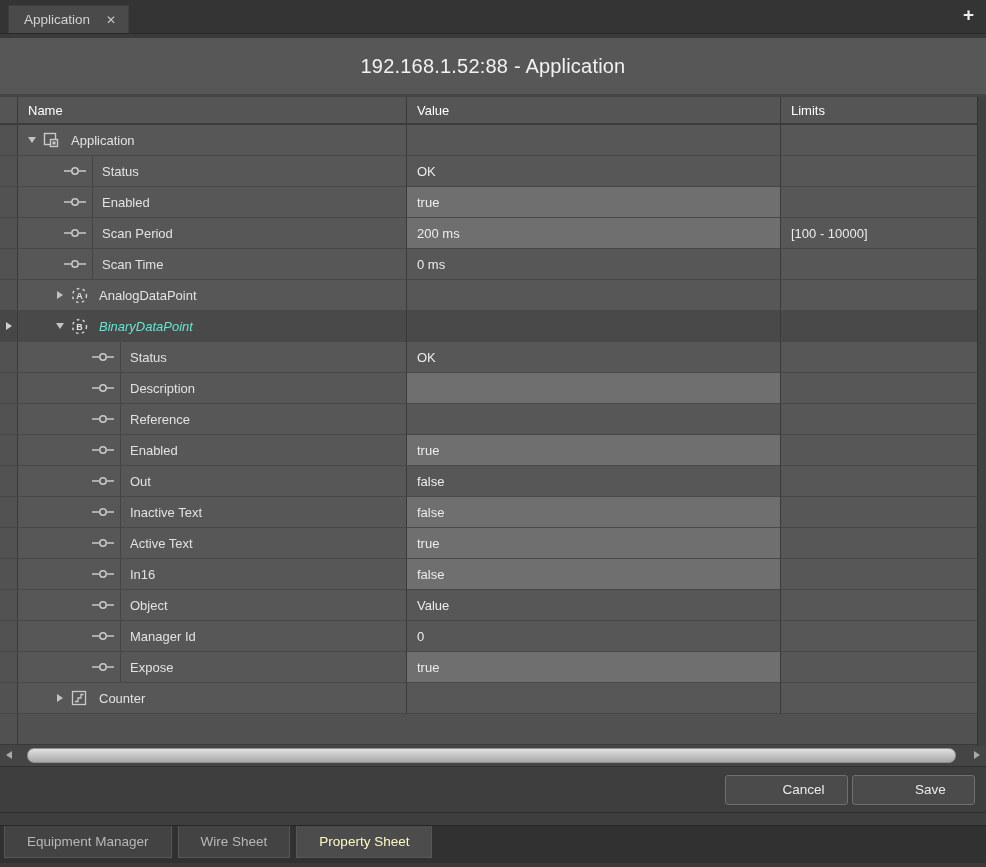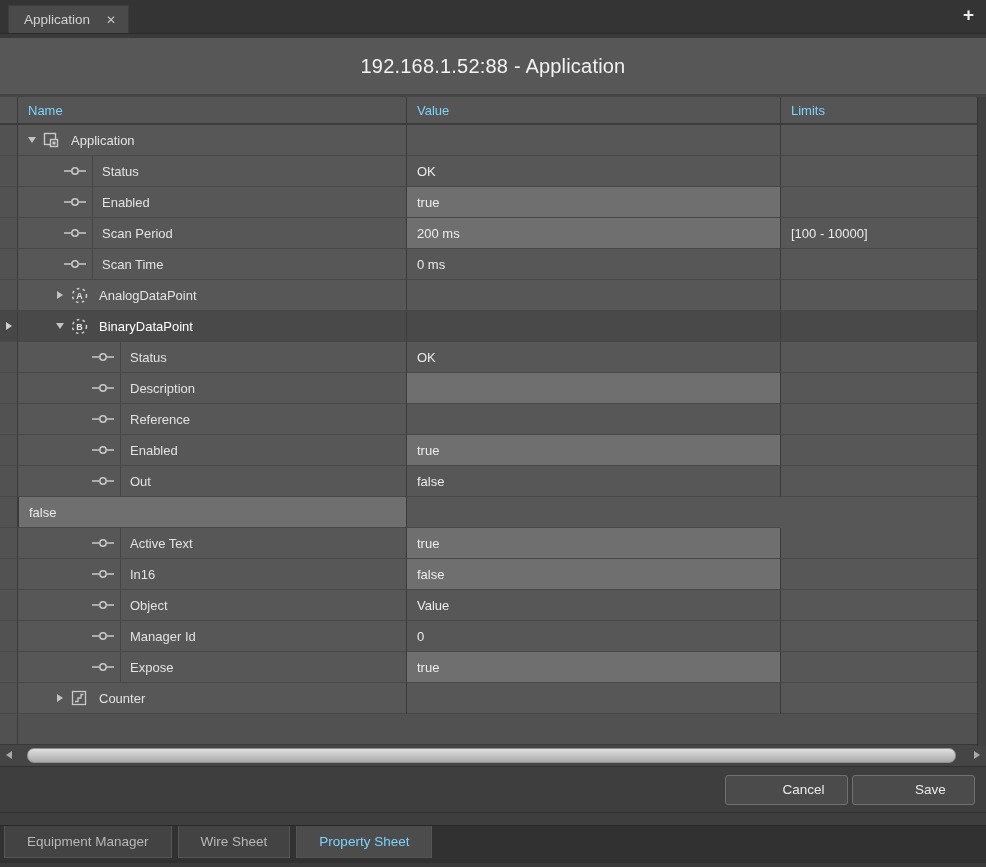--- a/index.html
+++ b/index.html
@@ -18,21 +18,21 @@
   .toptab .close{margin-left:16px;color:#c6c6c6;font-weight:bold;font-size:12px;cursor:pointer;}
   .addtab{position:absolute;right:12px;top:5px;color:#ececec;font-size:19px;font-weight:bold;line-height:19px;cursor:pointer;}
   
   .titlebar{margin-top:4px;height:56px;background:#575757;border-bottom:3px solid #454545;
     display:flex;align-items:center;justify-content:center;color:#f2f2f2;font-size:20px;letter-spacing:.2px;}
   
   .sheet{position:relative;}
   .vstrip{position:absolute;right:0;top:0;bottom:21px;width:8px;background:#414141;border-left:1px solid #333;z-index:5;}
   .grid{display:grid;grid-template-columns:18px 388px 374px 1fr;}
   .hdr{height:27px;background:#555;border-bottom:1px solid #3c3c3c;}
-  .hdr .cell{line-height:27px;font-size:13px;color:#7dd3fc;}
+  .hdr .cell{line-height:27px;font-size:13px;color:#ffffff;}
   .cell{overflow:hidden;white-space:nowrap;}
   .gutter{border-right:1px solid #3a3a3a;border-bottom:1px solid #484848;background:#525252;
     display:flex;align-items:center;justify-content:center;}
   .hdr .gutter{background:#555;border-bottom:1px solid #3c3c3c;}
   .namecell{padding-left:10px;border-bottom:1px solid #484848;display:flex;align-items:center;}
   .hdr .namecell{border-bottom:1px solid #3c3c3c;}
   .valuecell,.limitscell{padding-left:10px;border-left:1px solid #3a3a3a;border-bottom:1px solid #484848;
     display:flex;align-items:center;font-size:13px;color:#ececec;}
   .hdr .valuecell,.hdr .limitscell{border-bottom:1px solid #3c3c3c;}
   .row{height:31px;background:#575757;font-size:13px;color:#e2e2e2;}
@@ -42,42 +42,42 @@
   .row .namecell{padding-left:0;}
   .indent{flex:0 0 auto;height:100%;}
   .ind-c0{width:6px;} .ind-c1{width:34px;} .ind-p1{width:44px;} .ind-p2{width:72px;}
   .expander{flex:0 0 16px;display:flex;align-items:center;justify-content:center;cursor:pointer;}
   .tri-down{width:0;height:0;border-left:4.5px solid transparent;border-right:4.5px solid transparent;border-top:6px solid #c3c3c3;}
   .tri-right{width:0;height:0;border-top:4.5px solid transparent;border-bottom:4.5px solid transparent;border-left:6px solid #c3c3c3;}
   .nodeicon{flex:0 0 22px;display:flex;align-items:center;justify-content:center;}
   .propicon{flex:0 0 26px;display:flex;align-items:center;justify-content:center;}
   .name-divider{flex:0 0 0;align-self:stretch;border-left:1px solid #454545;margin-left:4px;}
   .rowlabel{margin-left:9px;}
-  .row.selected .rowlabel.orange, .rowlabel.orange{color:#ffffff;}
+  .row.selected .rowlabel.orange, .rowlabel.orange{color:#5eead4;font-style:italic;}
   .gutter-marker{width:0;height:0;border-top:4.5px solid transparent;border-bottom:4.5px solid transparent;border-left:6px solid #cfcfcf;}
   .filler{height:30px;background:#515151;display:grid;grid-template-columns:18px 1fr;}
   .filler .g{border-right:1px solid #3a3a3a;}
   
   .hscroll{height:21px;background:#454545;border-top:1px solid #393939;border-bottom:1px solid #2f2f2f;position:relative;}
   .hthumb{position:absolute;left:27px;right:30px;top:3px;height:13px;border-radius:7px;
     background:linear-gradient(#e0e0e0,#a8a8a8);border:1px solid #8f8f8f;cursor:pointer;}
   .sarrow{position:absolute;top:6px;}
   .sarrow.left{left:6px;width:0;height:0;border-top:4px solid transparent;border-bottom:4px solid transparent;border-right:6px solid #a9a9a9;}
   .sarrow.right{right:6px;width:0;height:0;border-top:4px solid transparent;border-bottom:4px solid transparent;border-left:6px solid #a9a9a9;}
   
   .buttonbar{height:45px;background:#3e3e3e;display:flex;justify-content:flex-end;align-items:center;
     padding-right:11px;gap:4px;border-bottom:1px solid #2f2f2f;}
   .btn{width:123px;height:30px;background:#4b4b4b;border:1px solid #707070;border-radius:3px;
     color:#ebebeb;font-size:13.5px;font-family:inherit;cursor:pointer;padding-left:40px;}
   
   .botgap{height:12px;background:#3e3e3e;}
   .botbar{height:37px;background:#313131;border-top:1px solid #272727;display:flex;align-items:flex-start;padding-left:4px;gap:6px;}
   .btab{height:31px;display:flex;align-items:center;padding:0 22px;background:#434343;
     border:1px solid #565656;border-top:none;color:#b8b8b8;font-size:13.5px;cursor:pointer;}
-  .btab.active{background:#4c4c4c;color:#7dd3fc;}
+  .btab.active{background:#4c4c4c;color:#fef9c3;}
   svg{display:block;}
 </style>
 </head>
 <body>
 
 <div class="app">
 
   <div class="tabbar">
     <div class="toptab">
       <span>Application</span>
@@ -306,20 +306,32 @@
               </svg>
             </span>
             <span class="name-divider"></span>
             <span class="rowlabel">Out</span>
           </div>
           <div class="cell valuecell">false</div>
           <div class="cell limitscell"></div>
         </div>
         <div class="grid row">
           <div class="cell gutter"></div>
+          <div class="cell namecell">
+            <span class="indent ind-p2"></span>
+            <span class="propicon">
+              <svg width="22" height="10" viewBox="0 0 22 10">
+                <line x1="0" y1="5" x2="7" y2="5" stroke="#c9c9c9" stroke-width="1.5"></line>
+                <circle cx="11" cy="5" r="3.2" fill="none" stroke="#c9c9c9" stroke-width="1.5"></circle>
+                <line x1="15" y1="5" x2="22" y2="5" stroke="#c9c9c9" stroke-width="1.5"></line>
+              </svg>
+            </span>
+            <span class="name-divider"></span>
+            <span class="rowlabel">Inactive Text</span>
+          </div>
           <div class="cell valuecell editable">false</div>
           <div class="cell limitscell"></div>
         </div>
         <div class="grid row">
           <div class="cell gutter"></div>
           <div class="cell namecell">
             <span class="indent ind-p2"></span>
             <span class="propicon">
               <svg width="22" height="10" viewBox="0 0 22 10">
                 <line x1="0" y1="5" x2="7" y2="5" stroke="#c9c9c9" stroke-width="1.5"></line>

